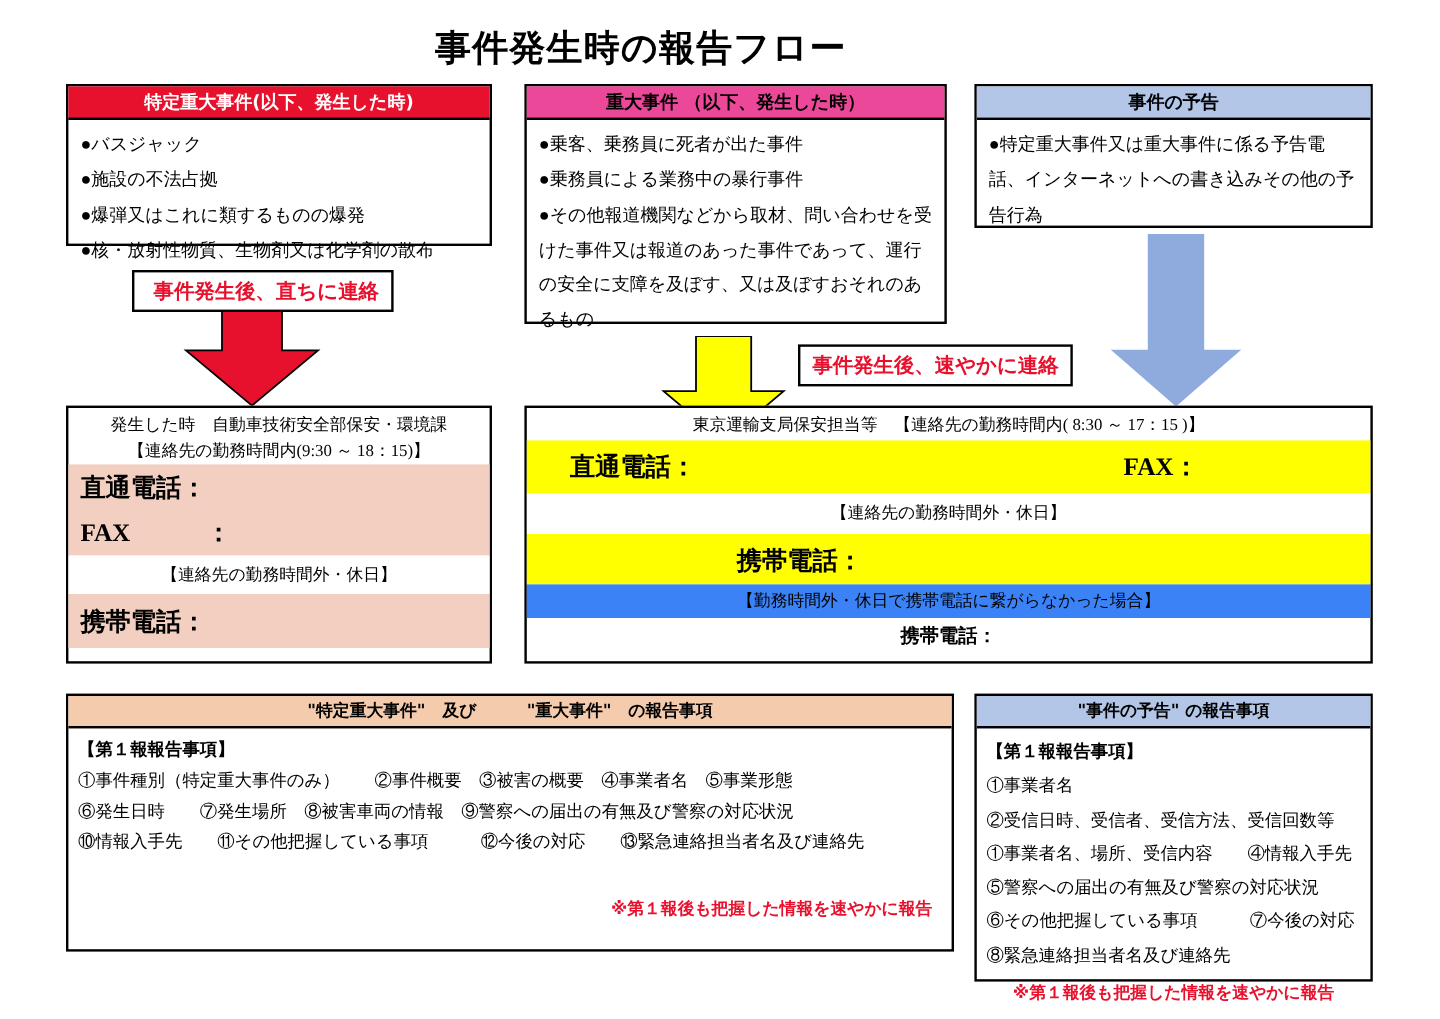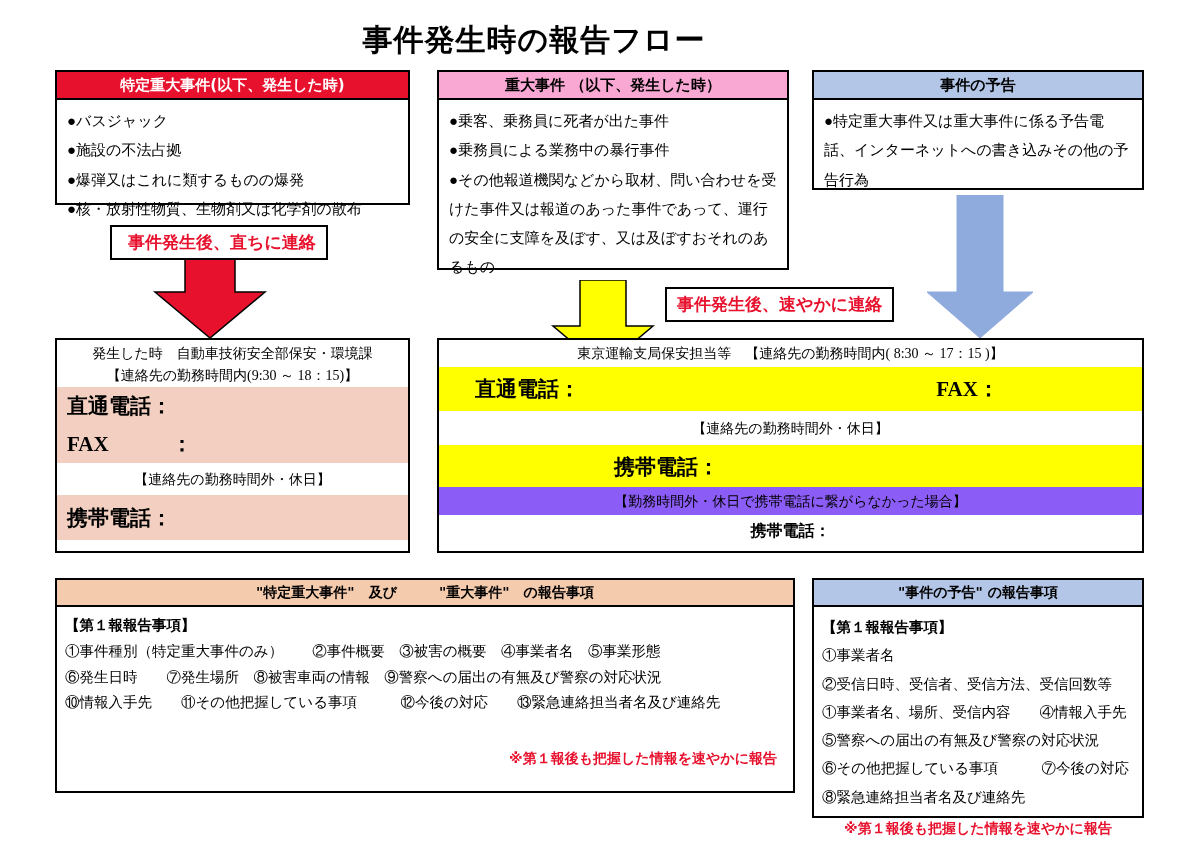--- a/index.html
+++ b/index.html
@@ -34,21 +34,21 @@
   .hdr{
     font-weight:bold;
     text-align:center;
     font-size:15px;
     padding:4px 0 3px 0;
     border-bottom:2px solid #000;
     box-sizing:border-box;
     font-family:"DejaVu Sans", sans-serif;
   }
   .hdr.red{background:#e8112d;color:#ffffff;}
-  .hdr.yellow{background:#f9a8d4;color:#000000;}
+  .hdr.yellow{background:#ec4899;color:#000000;}
   .hdr.blue{background:#b3c6e7;color:#000000;}
 
   .bodylist{
     padding:7px 10px 6px 10px;
     font-size:15px;
     line-height:1.95;
   }
   .bodylist div{white-space:nowrap;}
   .bodylist div.wrap{white-space:normal;}
 
@@ -72,21 +72,21 @@
   .cline{
     box-sizing:border-box;
     width:100%;
     padding:2px 0;
   }
   .ctr{text-align:center;}
   .big{font-size:21px;font-weight:bold;padding-left:10px;}
   .sm{font-size:14px;}
   .beige{background:#f2cfc0;}
   .yell{background:#ffff00;}
-  .blu{background:#8b5cf6;}
+  .blu{background:#3b82f6;}
   .wht{background:#ffffff;}
 
   
   .rhdr{
     font-weight:bold;text-align:center;font-size:14px;
     padding:4px 0 3px 0;border-bottom:2px solid #000;
     font-family:"DejaVu Sans", sans-serif;
   }
   .rhdr.peach{background:#f5cbad;}
   .rhdr.blue2{background:#b3c6e7;}

